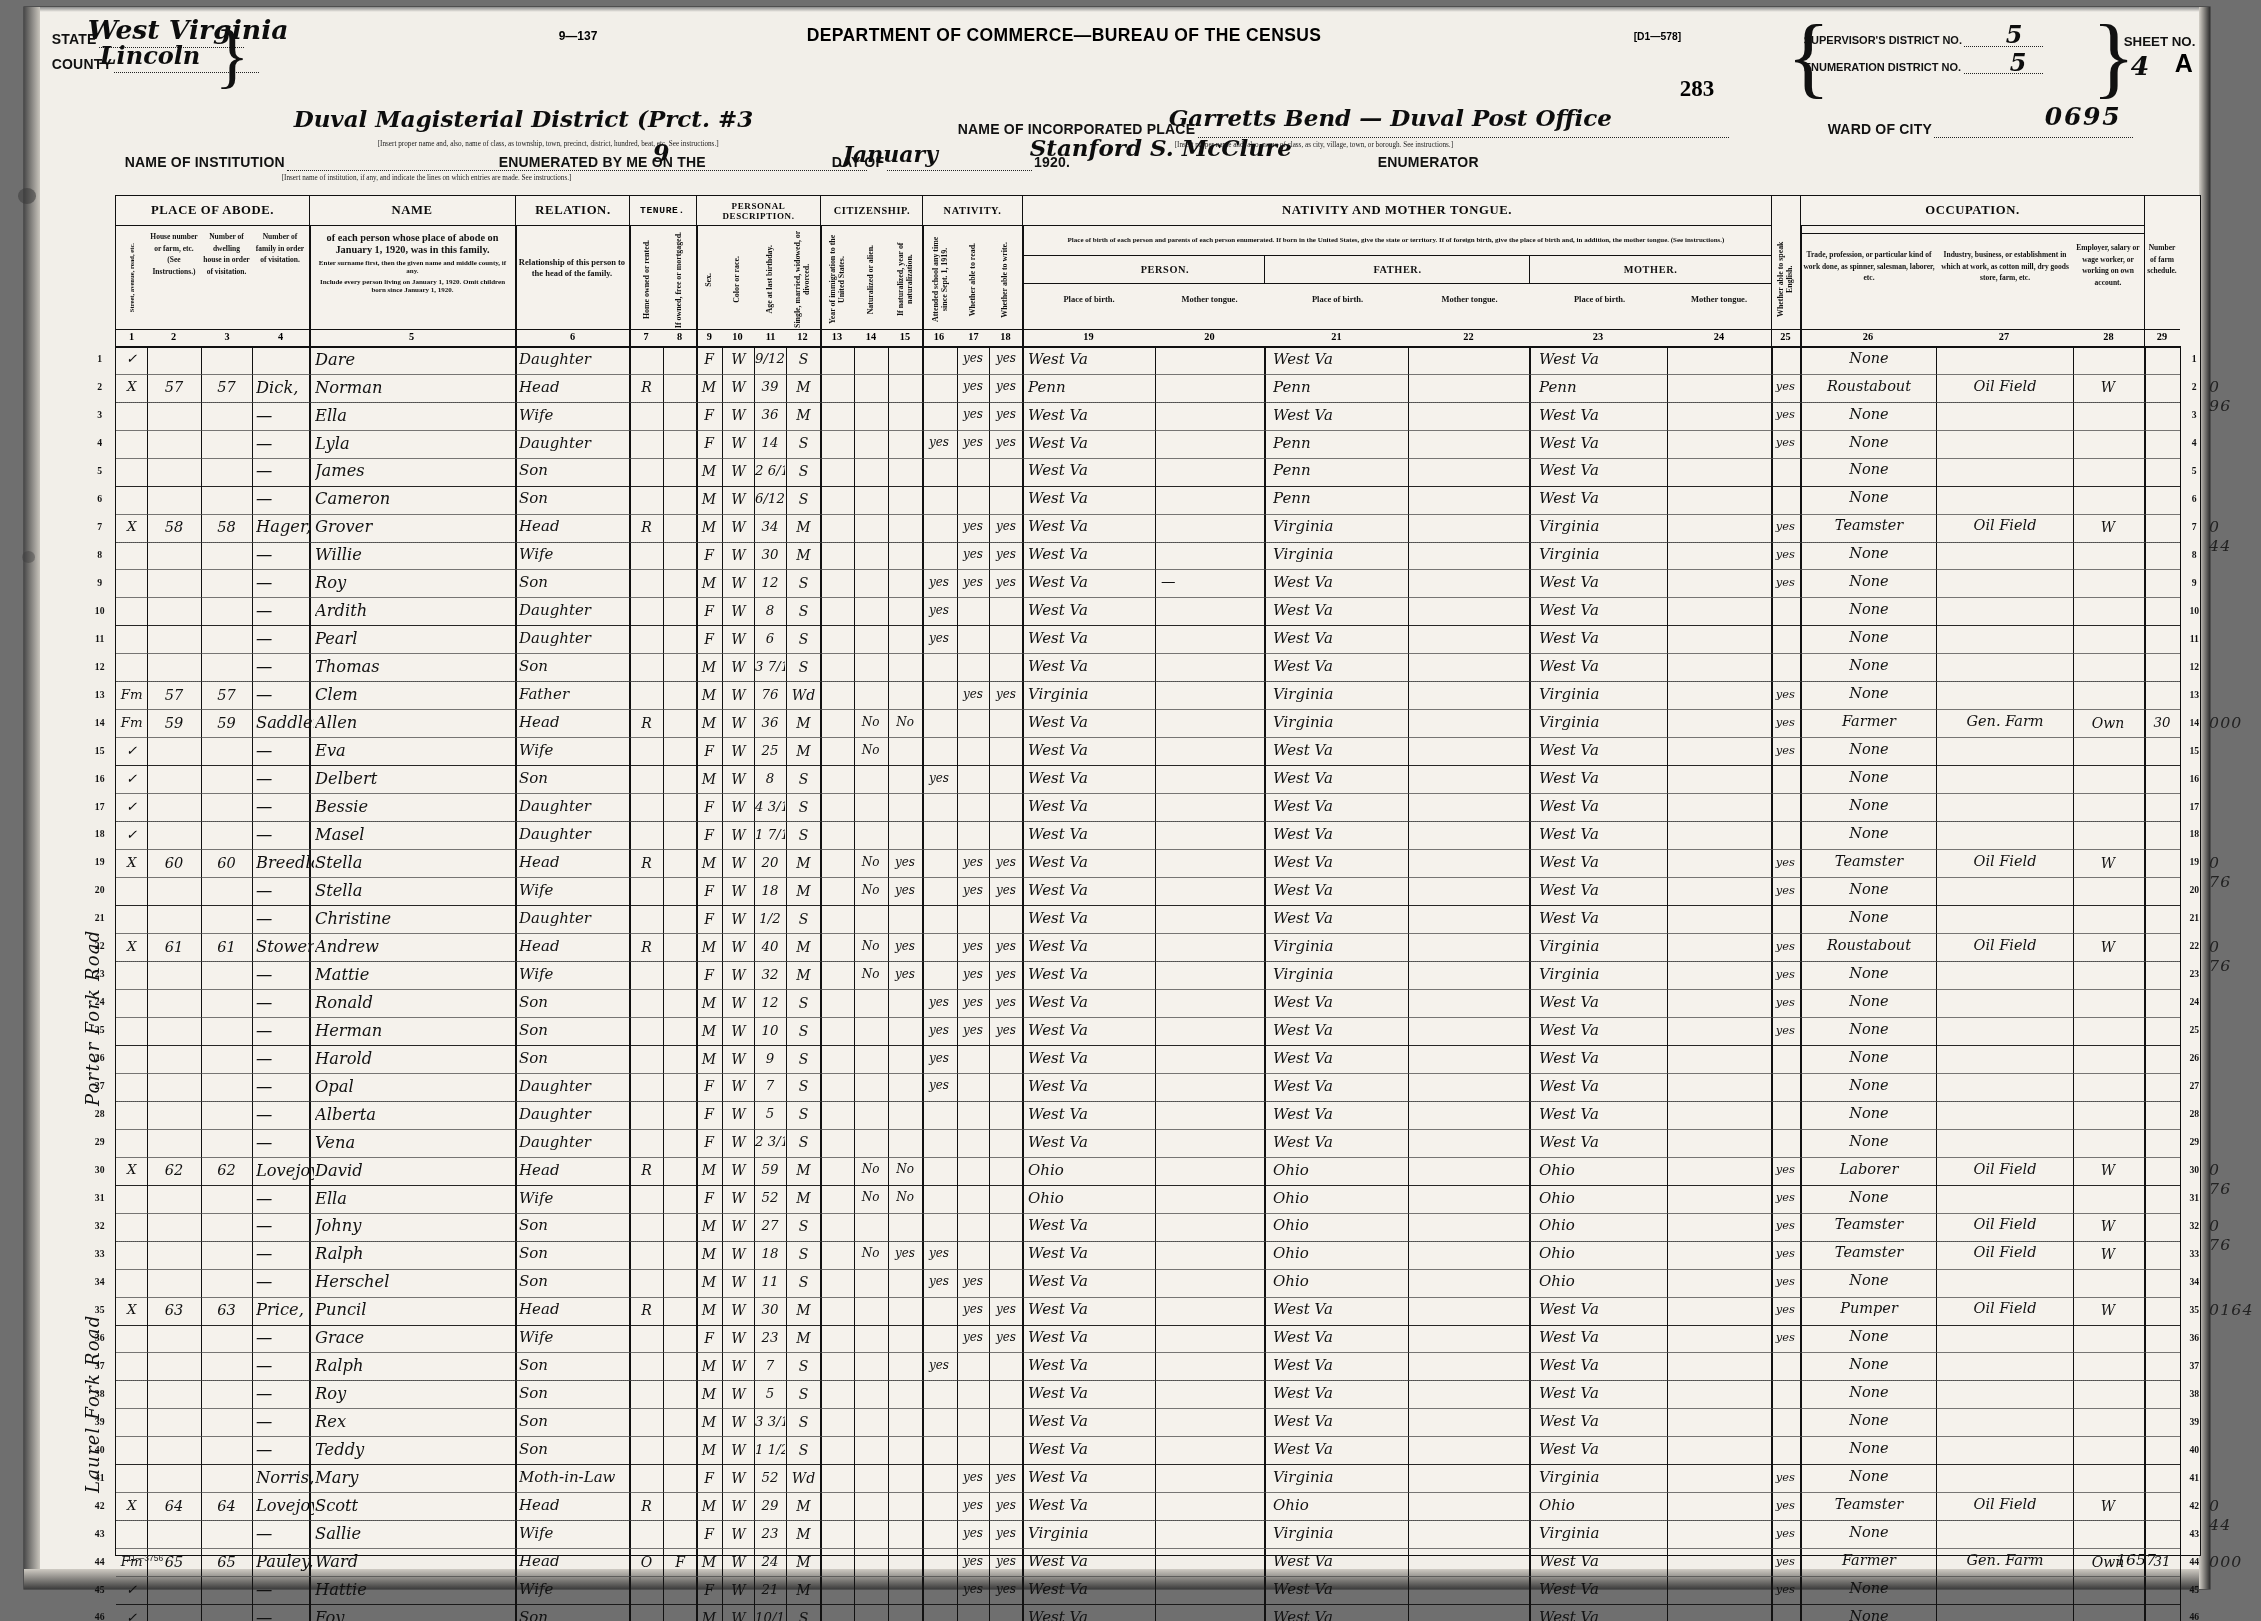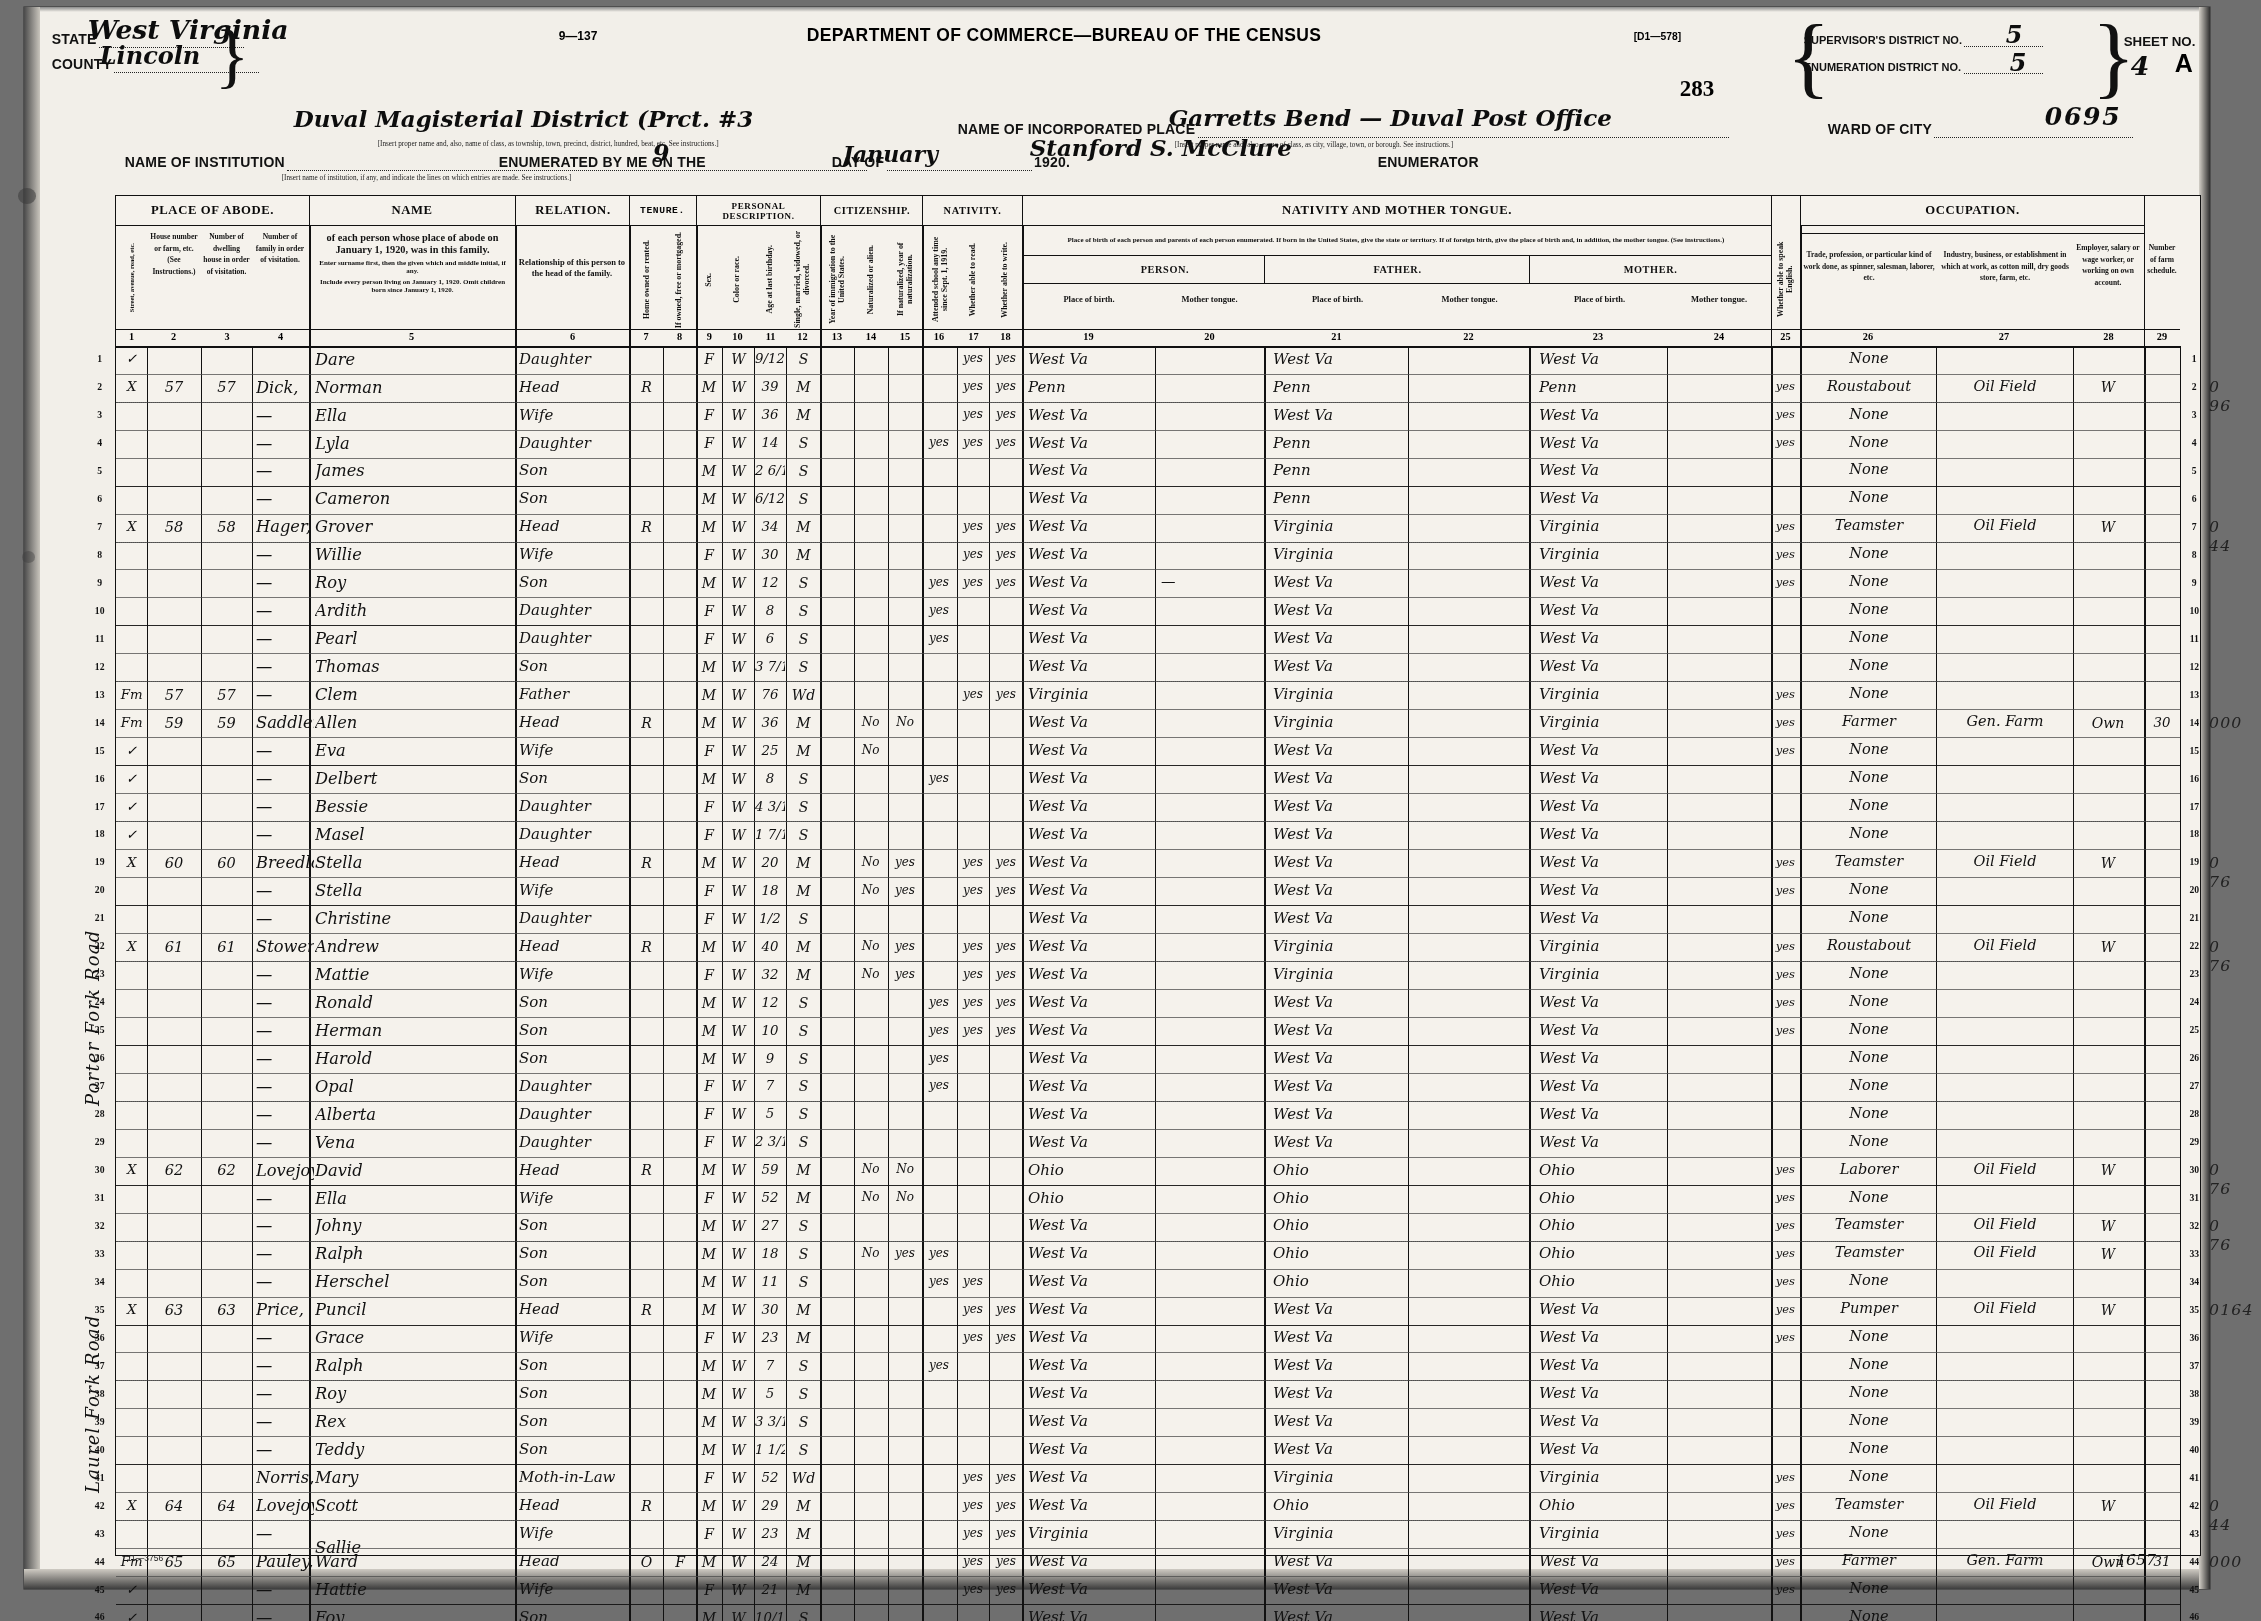--- a/index.html
+++ b/index.html
@@ -198,21 +198,21 @@
       <div class="hcell" style="left:1413px;top:59px;width:242px;height:28px;">
         <span class="hsub" style="font-size:10.3px;letter-spacing:0.6px;">MOTHER.</span>
       </div>
       <div class="hline" style="left:906px;top:87px;width:749px;"></div>
 
       <div style="position:absolute;left:196px;top:31px;width:201px;height:88px;padding:2.4px 3.6px;box-sizing:border-box;text-align:center;">
         <div class="hsub" style="font-size:10.3px;line-height:12px;margin-top:2.4px;">
           <span>of each person whose place of abode on</span><br>
           <span>January 1, 1920, was in this family.</span>
         </div>
-        <div class="hsub2" style="margin-top:4.2px;"><span>Enter surname first, then the given which and middle initial, if any.</span></div>
+        <div class="hsub2" style="margin-top:4.2px;"><span>Enter surname first, then the given name and middle county, if any.</span></div>
         <div class="hsub2" style="margin-top:4.2px;"><span>Include every person living on January 1, 1920.  Omit children born since January 1, 1920.</span></div>
       </div>
 
       <div style="position:absolute;left:401px;top:60px;width:110px;text-align:center;">
         <span class="hsub">Relationship of this person to the head of the family.</span>
       </div>
 
       <div style="position:absolute;left:2.4px;top:31px;width:28px;height:101px;display:flex;align-items:center;justify-content:center;">
         <span class="vtext" style="font-size:6.6px;">Street, avenue, road, etc.</span>
       </div>
@@ -1128,21 +1128,21 @@
           <div class="cellhand" style="left: 842px; top: 1303px; width: 30px; font-size: 12px; text-align: center; line-height: 13.3px;">yes</div>
           <div class="cellhand" style="left: 875px; top: 1303px; width: 30px; font-size: 12px; text-align: center; line-height: 13.3px;">yes</div>
           <div class="cellhand" style="left: 912px; top: 1301px; width: 123px; font-size: 15px; text-align: left; line-height: 16.3px;">West Va</div>
           <div class="cellhand" style="left: 1157px; top: 1301px; width: 132px; font-size: 15px; text-align: left; line-height: 16.3px;">Ohio</div>
           <div class="cellhand" style="left: 1423px; top: 1301px; width: 124px; font-size: 15px; text-align: left; line-height: 16.3px;">Ohio</div>
           <div class="cellhand" style="left: 1656px; top: 1303px; width: 26.6px; font-size: 11.5px; text-align: center; line-height: 12.7px;">yes</div>
           <div class="cellhand" style="left: 1689px; top: 1301px; width: 128px; font-size: 14.5px; text-align: center; line-height: 15.7px;">Teamster</div>
           <div class="cellhand" style="left: 1825px; top: 1301px; width: 128px; font-size: 14.5px; text-align: center; line-height: 15.7px;">Oil Field</div>
           <div class="cellhand" style="left: 1959px; top: 1303px; width: 66px; font-size: 14px; text-align: center; line-height: 15px;">W</div>
           <div class="cellhand" style="left: 140px; top: 1329px; width: 58px; font-size: 16.3px; text-align: left; line-height: 17.5px;">—</div>
-          <div class="cellhand" style="left: 199px; top: 1329px; width: 130px; font-size: 16.3px; text-align: left; line-height: 17.5px; margin-top: 14px;">Sallie</div>
+          <div class="cellhand" style="left: 199px; top: 1329px; width: 130px; font-size: 16.3px; text-align: left; line-height: 17.5px;">Sallie</div>
           <div class="cellhand" style="left: 403px; top: 1329px; width: 106px; font-size: 15px; text-align: left; line-height: 16.3px;">Wife</div>
           <div class="cellhand" style="left: 581px; top: 1331px; width: 24px; font-size: 14px; text-align: center; line-height: 15px;">F</div>
           <div class="cellhand" style="left: 608px; top: 1331px; width: 29px; font-size: 14px; text-align: center; line-height: 15px;">W</div>
           <div class="cellhand" style="left: 639px; top: 1331px; width: 30px; font-size: 13.3px; text-align: center; line-height: 14.5px;">23</div>
           <div class="cellhand" style="left: 672px; top: 1331px; width: 31px; font-size: 14px; text-align: center; line-height: 15px;">M</div>
           <div class="cellhand" style="left: 842px; top: 1331px; width: 30px; font-size: 12px; text-align: center; line-height: 13.3px;">yes</div>
           <div class="cellhand" style="left: 875px; top: 1331px; width: 30px; font-size: 12px; text-align: center; line-height: 13.3px;">yes</div>
           <div class="cellhand" style="left: 912px; top: 1329px; width: 123px; font-size: 15px; text-align: left; line-height: 16.3px;">Virginia</div>
           <div class="cellhand" style="left: 1157px; top: 1329px; width: 132px; font-size: 15px; text-align: left; line-height: 16.3px;">Virginia</div>
           <div class="cellhand" style="left: 1423px; top: 1329px; width: 124px; font-size: 15px; text-align: left; line-height: 16.3px;">Virginia</div>

